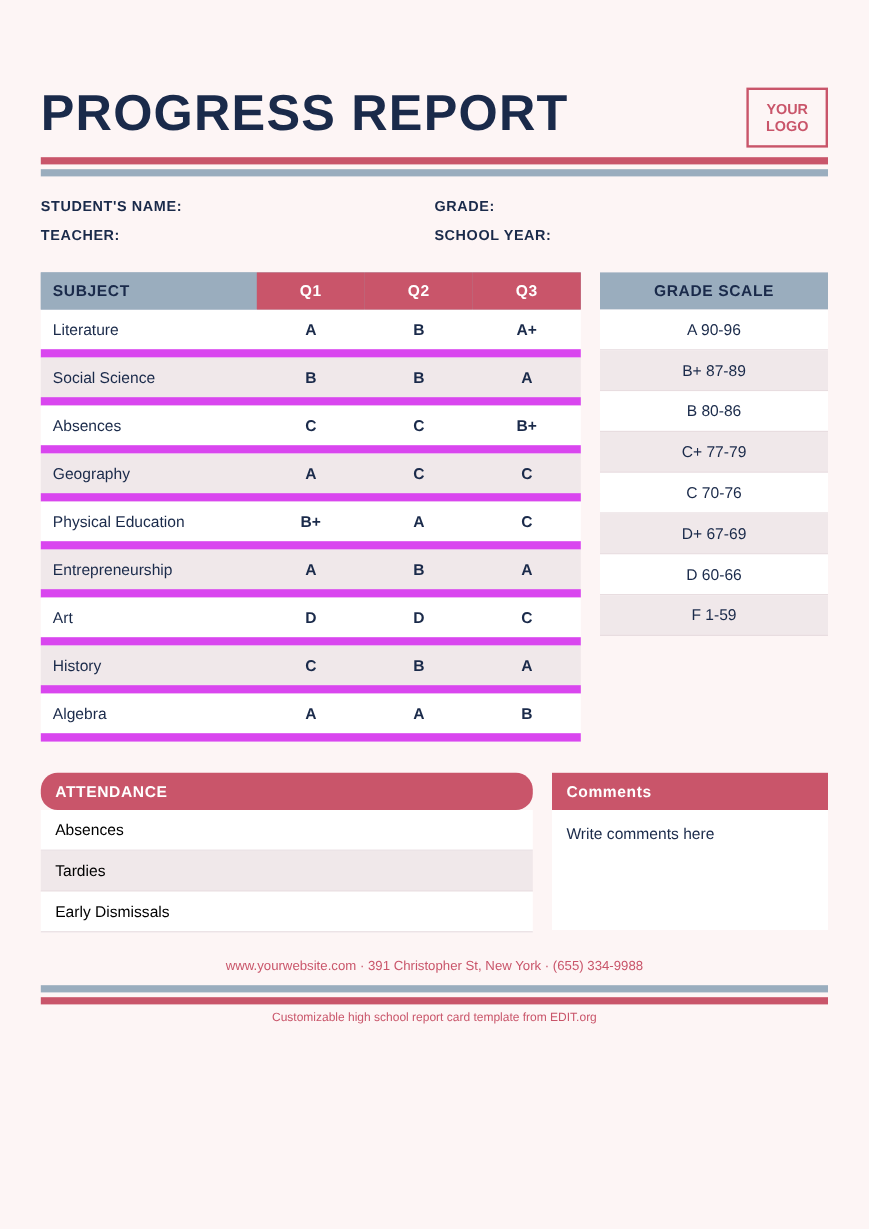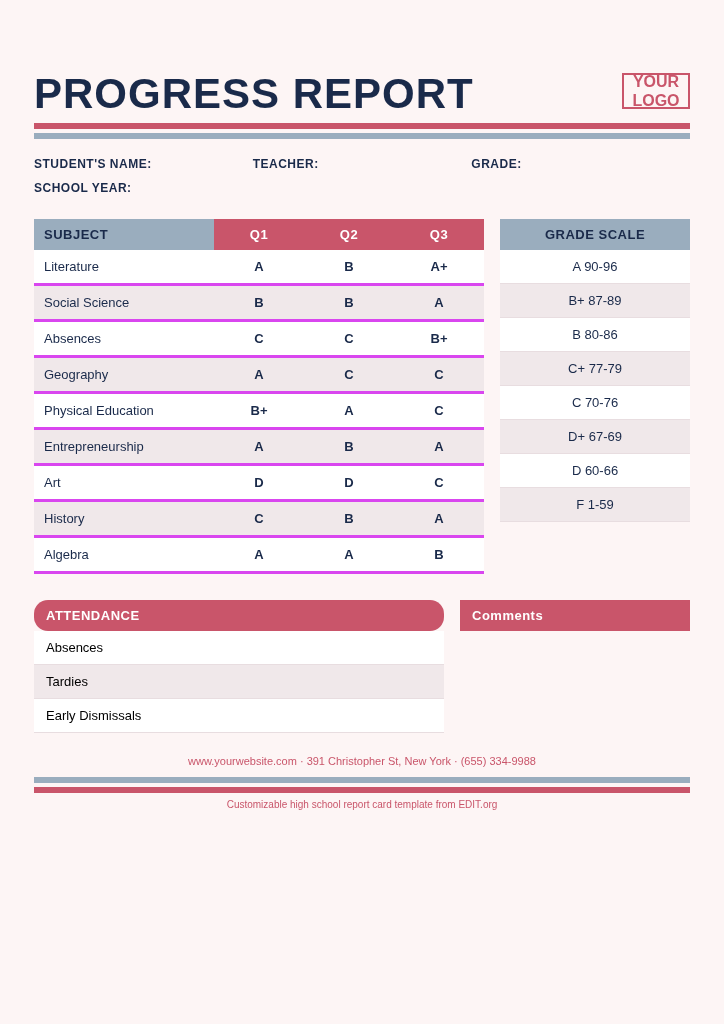--- a/index.html
+++ b/index.html
@@ -32,26 +32,26 @@
       font-size: 42px;
       font-weight: 900;
       color: #1a2a4a;
       letter-spacing: 1px;
       text-transform: uppercase;
       line-height: 1;
     }
 
     .logo-box {
       width: 68px;
-      height: 36px;
+      height: 50px;
       border: 2px solid #c9556a;
       display: flex;
       align-items: center;
       justify-content: center;
-      font-size: 16px;
+      font-size: 12px;
       font-weight: 700;
       color: #c9556a;
       text-align: center;
       line-height: 1.2;
     }
 
     .accent-bar-pink {
       height: 6px;
       background: #c9556a;
       margin: 8px 30px 0 30px;
@@ -60,21 +60,21 @@
     .accent-bar-gray {
       height: 6px;
       background: #9aadbe;
       margin: 4px 30px 0 30px;
     }
 
     
     .student-info {
       padding: 18px 30px 10px 30px;
       display: grid;
-      grid-template-columns: 1fr 1fr 1fr;
+      grid-template-columns: 1fr 1fr;
       row-gap: 10px;
     }
 
     .info-item {
       font-size: 12px;
       font-weight: 700;
       color: #1a2a4a;
       letter-spacing: 0.5px;
       text-transform: uppercase;
     }
@@ -113,21 +113,21 @@
       font-size: 13px;
       font-weight: 700;
       color: white;
       text-align: center;
       letter-spacing: 0.5px;
     }
 
     .table-row {
       display: grid;
       grid-template-columns: 2fr 1fr 1fr 1fr;
-      border-bottom: 3px solid #d946ef;
+      border-bottom: 7px solid #d946ef;
     }
 
     .table-row:nth-child(odd) {
       background: #fff;
     }
 
     .table-row:nth-child(even) {
       background: #f0e8ea;
     }
 
@@ -270,22 +270,22 @@
     <h1 class="header-title">PROGRESS REPORT</h1>
     <div class="logo-box">
       <span>YOUR<br>LOGO</span>
     </div>
   </div>
   <div class="accent-bar-pink"></div>
   <div class="accent-bar-gray"></div>
 
   <div class="student-info">
     <div class="info-item">STUDENT'S NAME:</div>
+    <div class="info-item">GRADE:</div>
     <div class="info-item">TEACHER:</div>
-    <div class="info-item">GRADE:</div>
     <div class="info-item">SCHOOL YEAR:</div>
   </div>
 
   <div class="main-content">
 
     <div class="grades-section">
       <div class="table-header-row">
         <div class="th-subject">SUBJECT</div>
         <div class="th-q">Q1</div>
         <div class="th-q">Q2</div>
@@ -371,20 +371,21 @@
       <div class="att-header">ATTENDANCE</div>
       <div id="att-rows">
           <div class="att-row">Absences</div>
           <div class="att-row">Tardies</div>
           <div class="att-row">Early Dismissals</div>
         </div>
     </div>
 
     <div class="comments-section">
       <div class="comments-header">Comments</div>
+      <div class="comments-body">Write comments here</div>
     </div>
 
   </div>
 
   <div class="footer-info">www.yourwebsite.com · 391 Christopher St, New York · (655) 334-9988</div>
   <div class="footer-bar-gray"></div>
   <div class="footer-bar-pink"></div>
   <div class="footer-credit">Customizable high school report card template from EDIT.org</div>
 
 </div>

